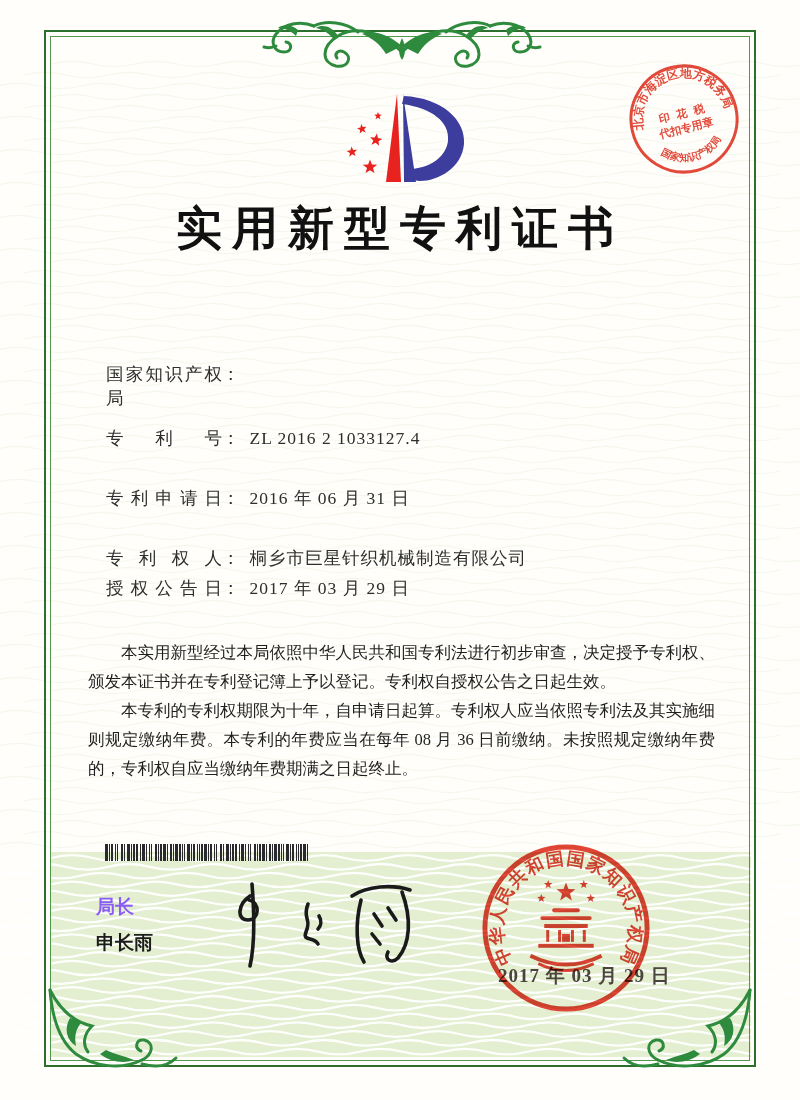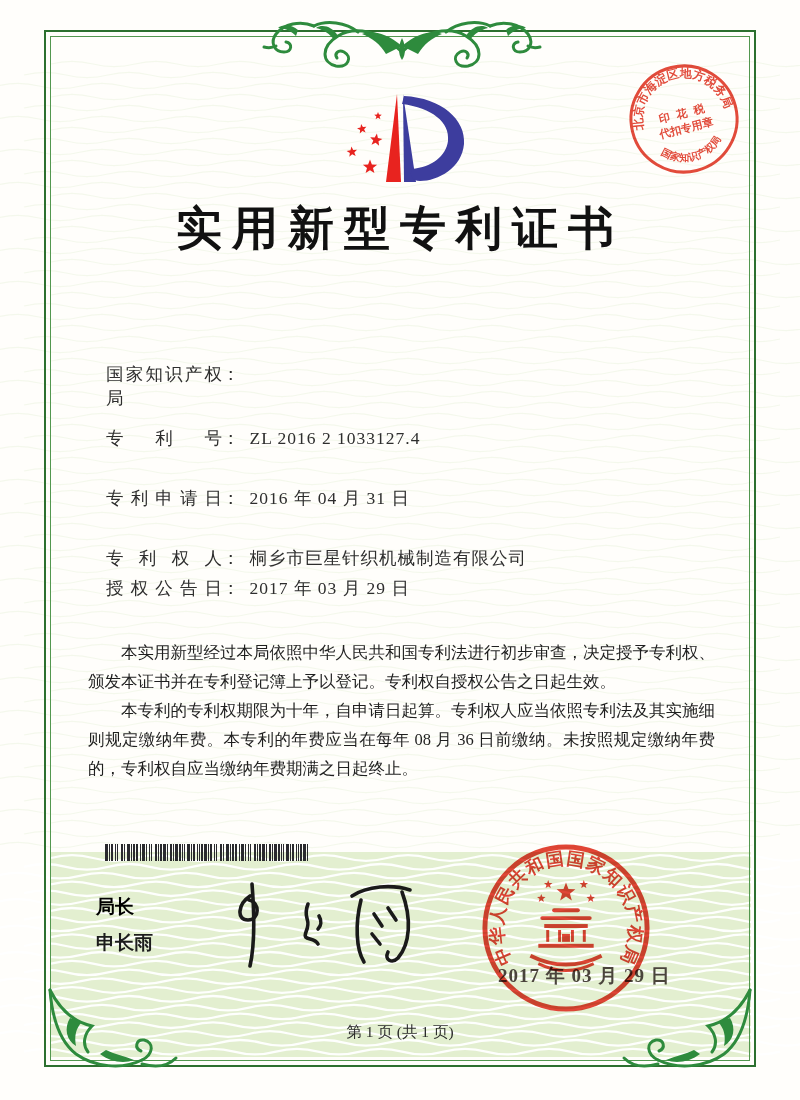--- a/index.html
+++ b/index.html
@@ -20,21 +20,21 @@
   .field-label{display:inline-block;width:116px;text-align:justify;text-align-last:justify;}
   .field-colon{margin:0 2px 0 0;}
   .field-value{margin-left:8px;letter-spacing:1px;white-space:nowrap;}
   .paras{position:absolute;left:88px;top:638px;width:627px;font-size:16.5px;line-height:29px;
        text-align:justify;color:#1f1f1f;z-index:3;}
   .paras p{margin:0;text-indent:2em;}
   #barcode{position:absolute;left:105px;top:844px;height:17px;z-index:3;font-size:0;}
   #barcode i{display:inline-block;height:17px;background:#2a2a2e;vertical-align:top;}
   #barcode b{display:inline-block;height:17px;vertical-align:top;}
   .signer-title{position:absolute;left:96px;top:894px;font-size:19px;font-weight:bold;
-       font-family:Liberation Sans, sans-serif;color:#000000;z-index:3;text-align:right;}
+       font-family:Liberation Sans, sans-serif;color:#8b5cf6;z-index:3;text-align:right;}
   .signer-name{position:absolute;left:96px;top:930px;font-size:19px;font-weight:bold;
        font-family:"Liberation Sans","DejaVu Sans",sans-serif;color:#1c1c1c;z-index:3;}
   .signature{position:absolute;left:222px;top:874px;z-index:3;}
   .seal-date{position:absolute;left:498px;top:963px;font-size:19px;letter-spacing:1px;
        color:#4a443c;font-weight:bold;z-index:2;white-space:nowrap;}
   .office-seal{position:absolute;left:479px;top:841px;z-index:3;mix-blend-mode:multiply;opacity:.93;}
   .tax-stamp{position:absolute;left:624px;top:59px;z-index:3;mix-blend-mode:multiply;opacity:.9;
        transform:rotate(-14deg);}
   .footer{position:absolute;left:0;right:0;top:1022px;text-align:center;font-size:15.5px;color:#2b2b2b;z-index:3;}
   svg text{font-family:"Liberation Serif","DejaVu Serif",serif;}
@@ -208,21 +208,21 @@
       <span class="field-colon">：</span>
   </div>
   <div class="field-row" style="top:426px">
     <span class="field-label">专利号</span>
       <span class="field-colon">：</span>
     <span class="field-value">ZL 2016 2 1033127.4</span>
   </div>
   <div class="field-row" style="top:486px">
     <span class="field-label">专利申请日</span>
       <span class="field-colon">：</span>
-    <span class="field-value">2016 年 04 月 31 日</span>
+    <span class="field-value">2016 年 06 月 31 日</span>
   </div>
   <div class="field-row" style="top:546px">
     <span class="field-label">专利权人</span>
       <span class="field-colon">：</span>
     <span class="field-value">桐乡市巨星针织机械制造有限公司</span>
   </div>
   <div class="field-row" style="top:576px">
     <span class="field-label">授权公告日</span>
       <span class="field-colon">：</span>
     <span class="field-value">2017 年 03 月 29 日</span>
@@ -274,15 +274,14 @@
       <rect x="80" y="90" width="3" height="12"></rect>
       <rect x="93" y="90" width="3" height="12"></rect>
       <rect x="105" y="90" width="3" height="12"></rect>
       <rect x="84" y="94" width="8" height="8"></rect>
       <rect x="60" y="104" width="56" height="4"></rect>
       <path d="M52,116 Q88,134 124,116" fill="none" stroke="var(--seal-red)" stroke-width="4"></path>
       <path d="M60,124 Q88,138 116,124" fill="none" stroke="var(--seal-red)" stroke-width="3"></path>
     </g>
   </svg>
 
-  <div class="footer">第 1 页 (共 1 页)</div>
 
 </div>
 
 </body></html>

